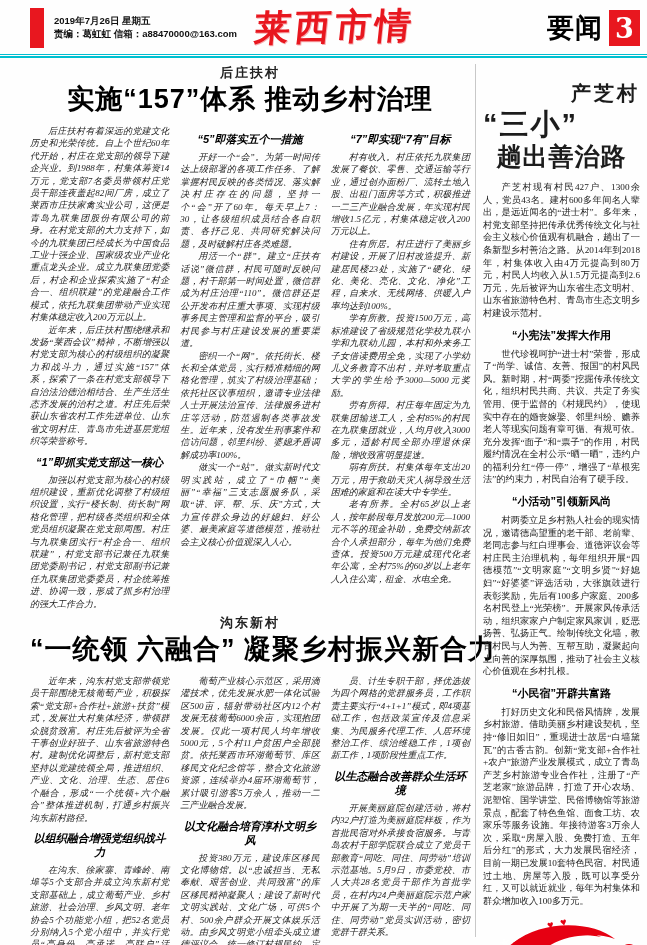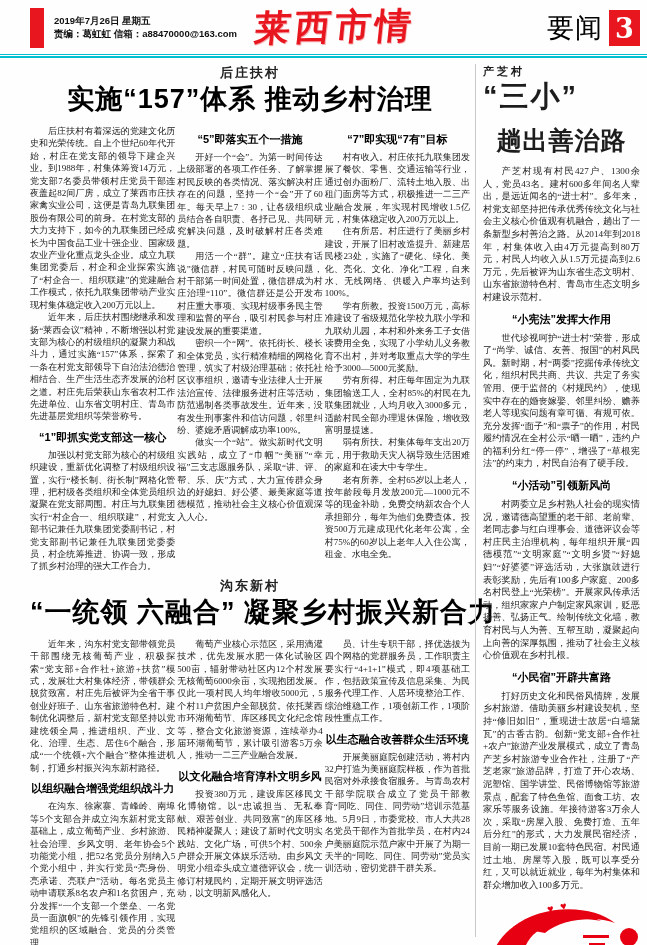--- a/index.html
+++ b/index.html
@@ -21,50 +21,50 @@
   .hdr{position:absolute;top:8px;left:30px;right:7px;height:42px;}
   .hdr-redbar{position:absolute;left:0;top:0;width:14px;height:40px;background:var(--brand-red);}
   .hdr-info{position:absolute;left:24px;top:6px;font-family:"Liberation Sans","DejaVu Sans",sans-serif;font-weight:bold;font-size:9.5px;line-height:13px;color:#101010;white-space:nowrap;}
   .masthead{
     position:absolute;left:50%;top:-2px;transform:translateX(-50%) skewX(-7deg) rotate(-1deg);
     font-family:"DejaVu Serif",serif;font-weight:bold;font-size:36px;line-height:40px;
     color:var(--brand-red);letter-spacing:4px;white-space:nowrap;
     text-shadow:1px 1px 0 rgba(232,23,31,.35);
   }
   .hdr-right{position:absolute;right:0;top:2px;display:flex;align-items:center;gap:6px;}
-  .section-label{font-family:"Liberation Sans","DejaVu Sans",sans-serif;font-weight:normal;font-size:27px;color:#000;letter-spacing:1px;}
+  .section-label{font-family:"Liberation Sans","DejaVu Sans",sans-serif;font-weight:bold;font-size:27px;color:#000;letter-spacing:1px;}
   .page-num-box{width:31px;height:36px;background:var(--brand-red);color:#fff;display:flex;align-items:center;justify-content:center;font-family:"DejaVu Serif",serif;font-weight:bold;font-size:27px;}
   .cyan-rule{position:absolute;top:54px;left:0;width:100%;height:4px;border-top:1px solid var(--rule-cyan);border-bottom:2px solid var(--rule-cyan);}
   
   .main{position:absolute;left:30px;top:64px;width:440px;}
   .vdivider{position:absolute;left:475px;top:64px;height:873px;width:1px;background:#c8c8c8;}
   .sidebar{position:absolute;left:483px;top:62px;width:157px;}
   
   .kicker{font-family:"Liberation Sans","DejaVu Sans",sans-serif;font-size:13px;text-align:center;letter-spacing:2px;color:#222;font-weight:bold;}
   .headline{
     font-family:"Liberation Sans","DejaVu Sans",sans-serif;font-weight:bold;
     font-size:27px;line-height:32px;text-align:center;color:#000;letter-spacing:1px;
     margin:1px 0 10px 0;white-space:nowrap;
   }
-  .cols{display:flex;gap:2px;}
+  .cols{display:flex;gap:11px;font-style:italic;}
   .col{flex:1;min-width:0;}
   .para{
     font-size:9px;line-height:12.4px;text-align:justify;text-indent:2em;
     color:#222;
   }
   .subhead{
     font-family:"Liberation Sans","DejaVu Sans",sans-serif;font-weight:bold;
     font-size:11px;text-align:center;color:#000;margin:7px 0 5px 0;line-height:14px;
   }
   .article1{min-height:496px;}
   .article2{margin-top:4px;}
   
-  .side-kicker{font-family:"Liberation Sans","DejaVu Sans",sans-serif;font-weight:bold;font-size:11px;text-align:left;letter-spacing:3px;margin-top:2px;}
+  .side-kicker{font-family:"Liberation Sans","DejaVu Sans",sans-serif;font-weight:bold;font-size:20px;text-align:right;letter-spacing:3px;margin-top:18px;}
   .side-h1{font-family:"Liberation Sans","DejaVu Sans",sans-serif;font-weight:bold;font-size:29px;line-height:34px;text-align:left;letter-spacing:2px;}
-  .side-h2{font-family:"Liberation Sans","DejaVu Sans",sans-serif;font-weight:bold;font-size:25px;line-height:30px;text-align:center;letter-spacing:1px;margin-bottom:10px;margin-top:12px;}
+  .side-h2{font-family:"Liberation Sans","DejaVu Sans",sans-serif;font-weight:bold;font-size:25px;line-height:30px;text-align:center;letter-spacing:1px;margin-bottom:10px;}
   .sidebar .para{font-size:9.2px;line-height:12.6px;}
   .sidebar .subhead{margin:8px 0 6px 0;}
   
   .logo{position:relative;width:157px;height:170px;margin-top:10px;}
   .logo svg{position:absolute;left:0;top:0;}
   .logo-hearts{position:absolute;left:64px;top:0px;color:var(--logo-red);font-size:11px;letter-spacing:2px;transform:rotate(-12deg);}
   .logo-star{position:absolute;left:16px;top:18px;color:#fff;font-size:13px;transform:rotate(-14deg);}
 </style>
 </head>
 <body>

